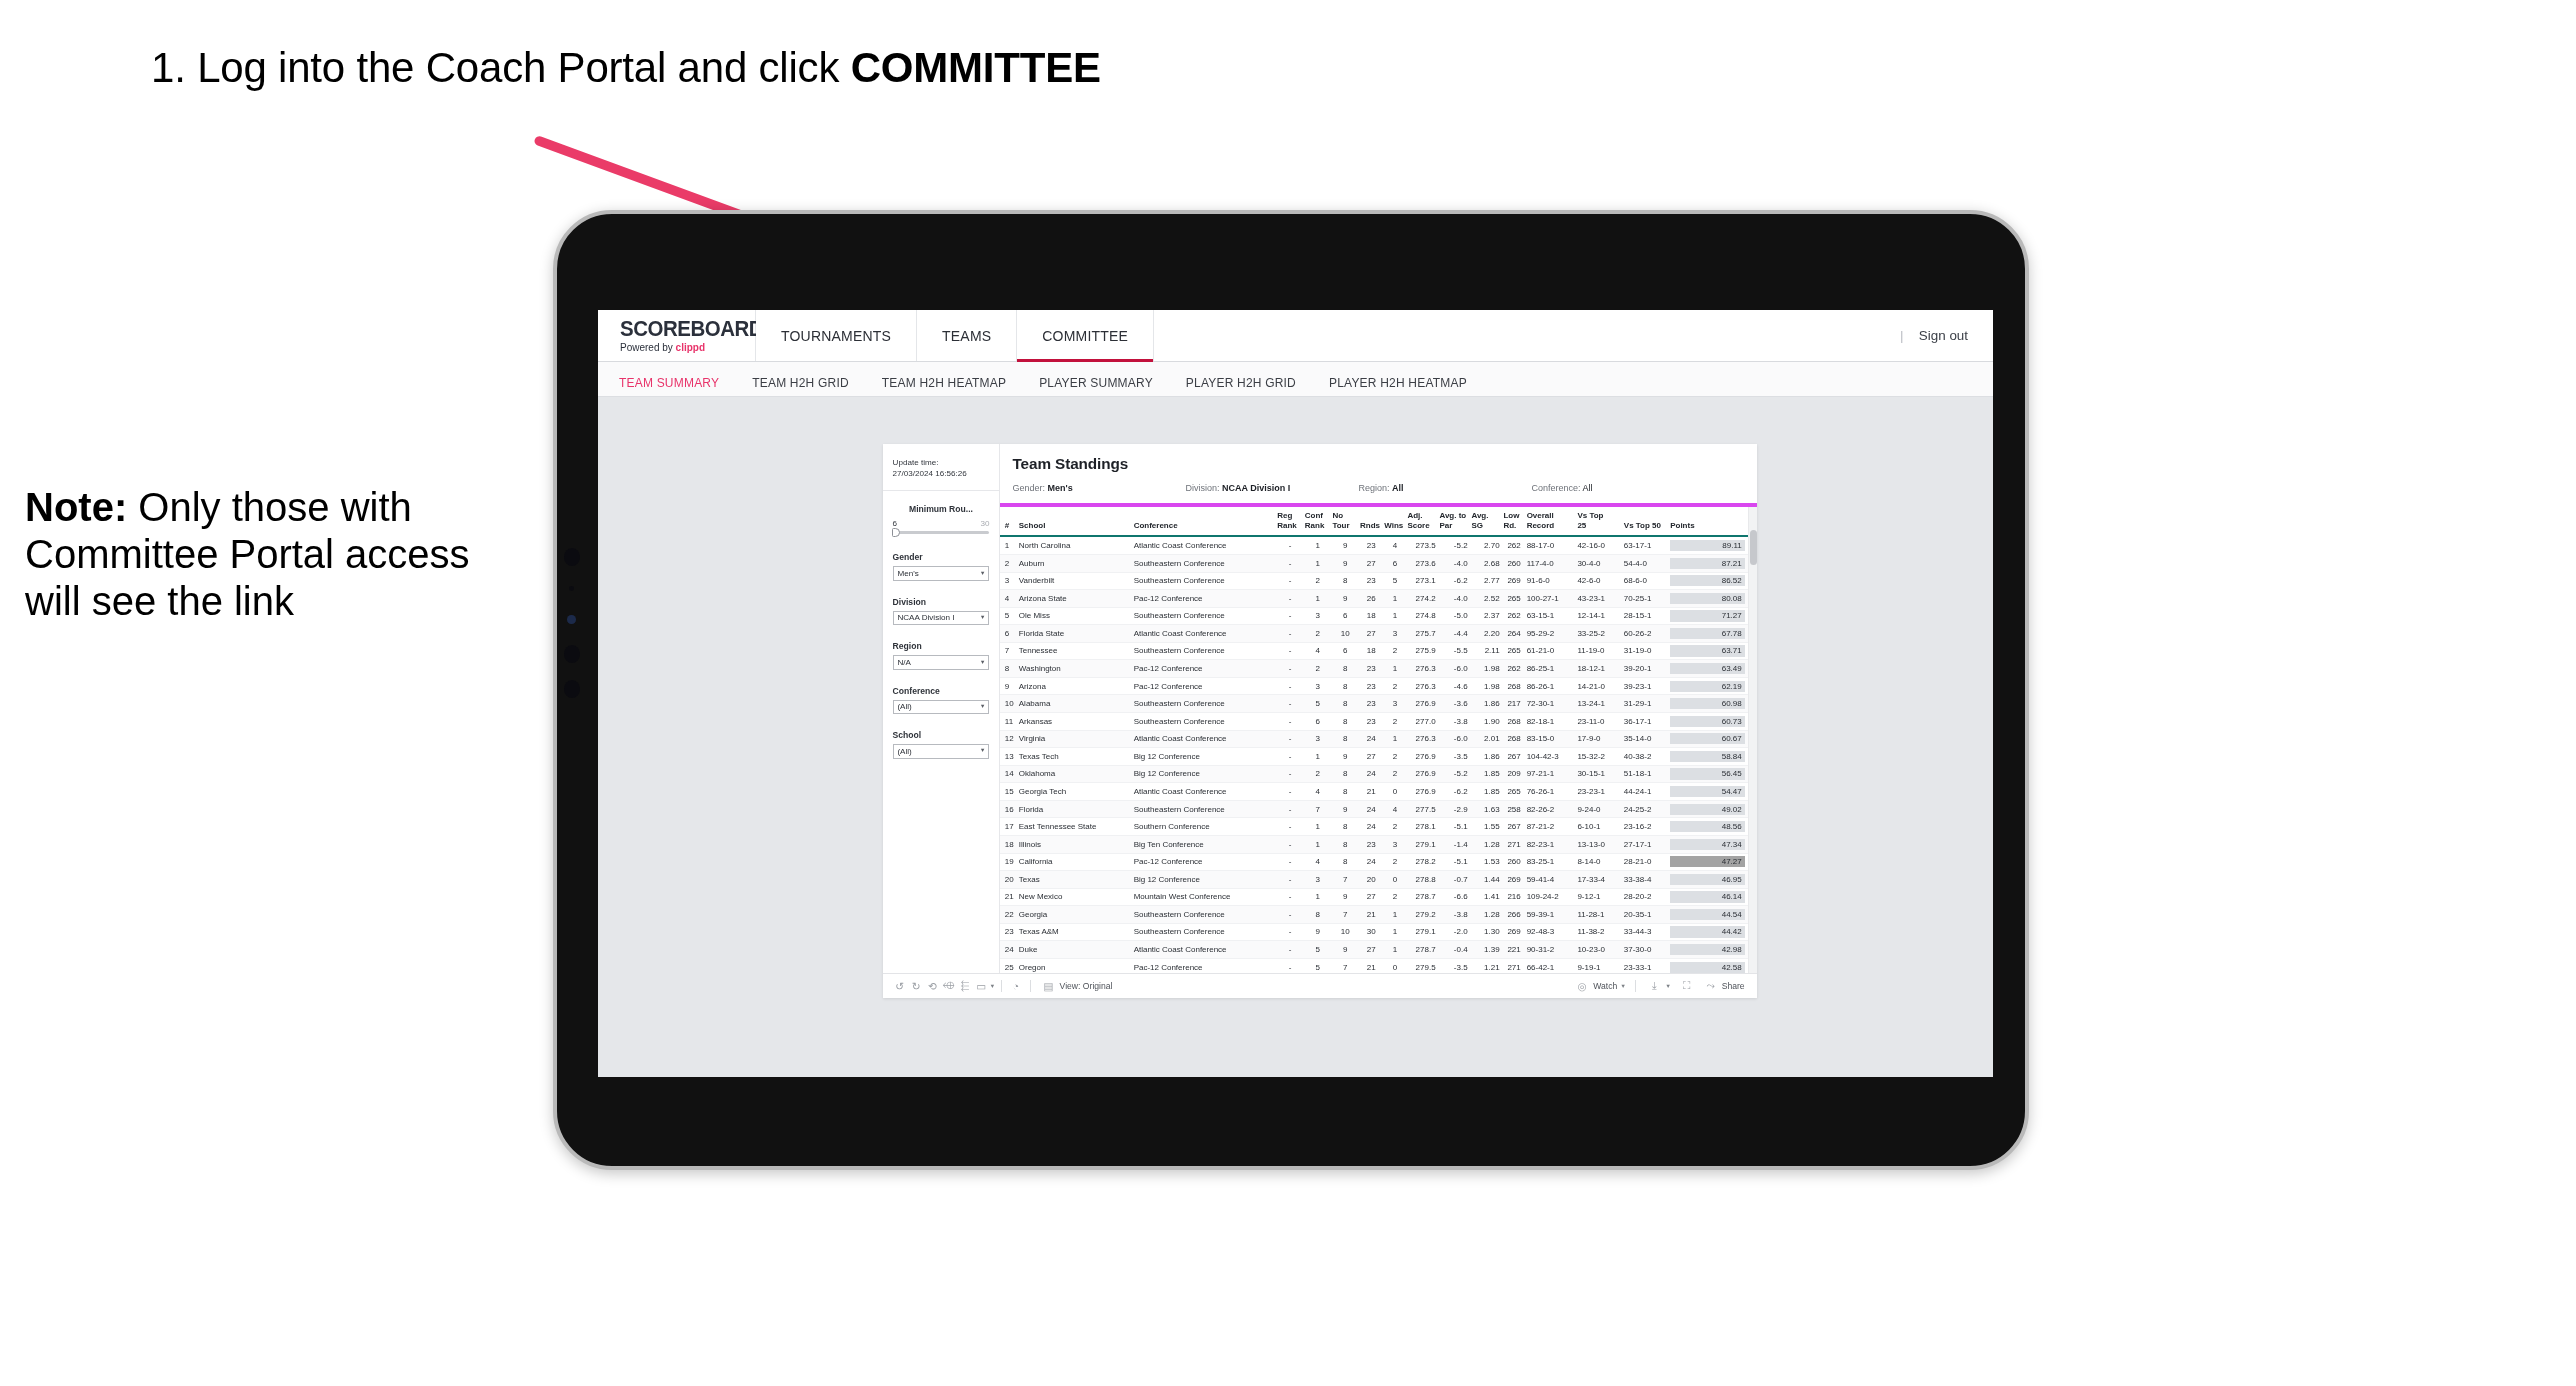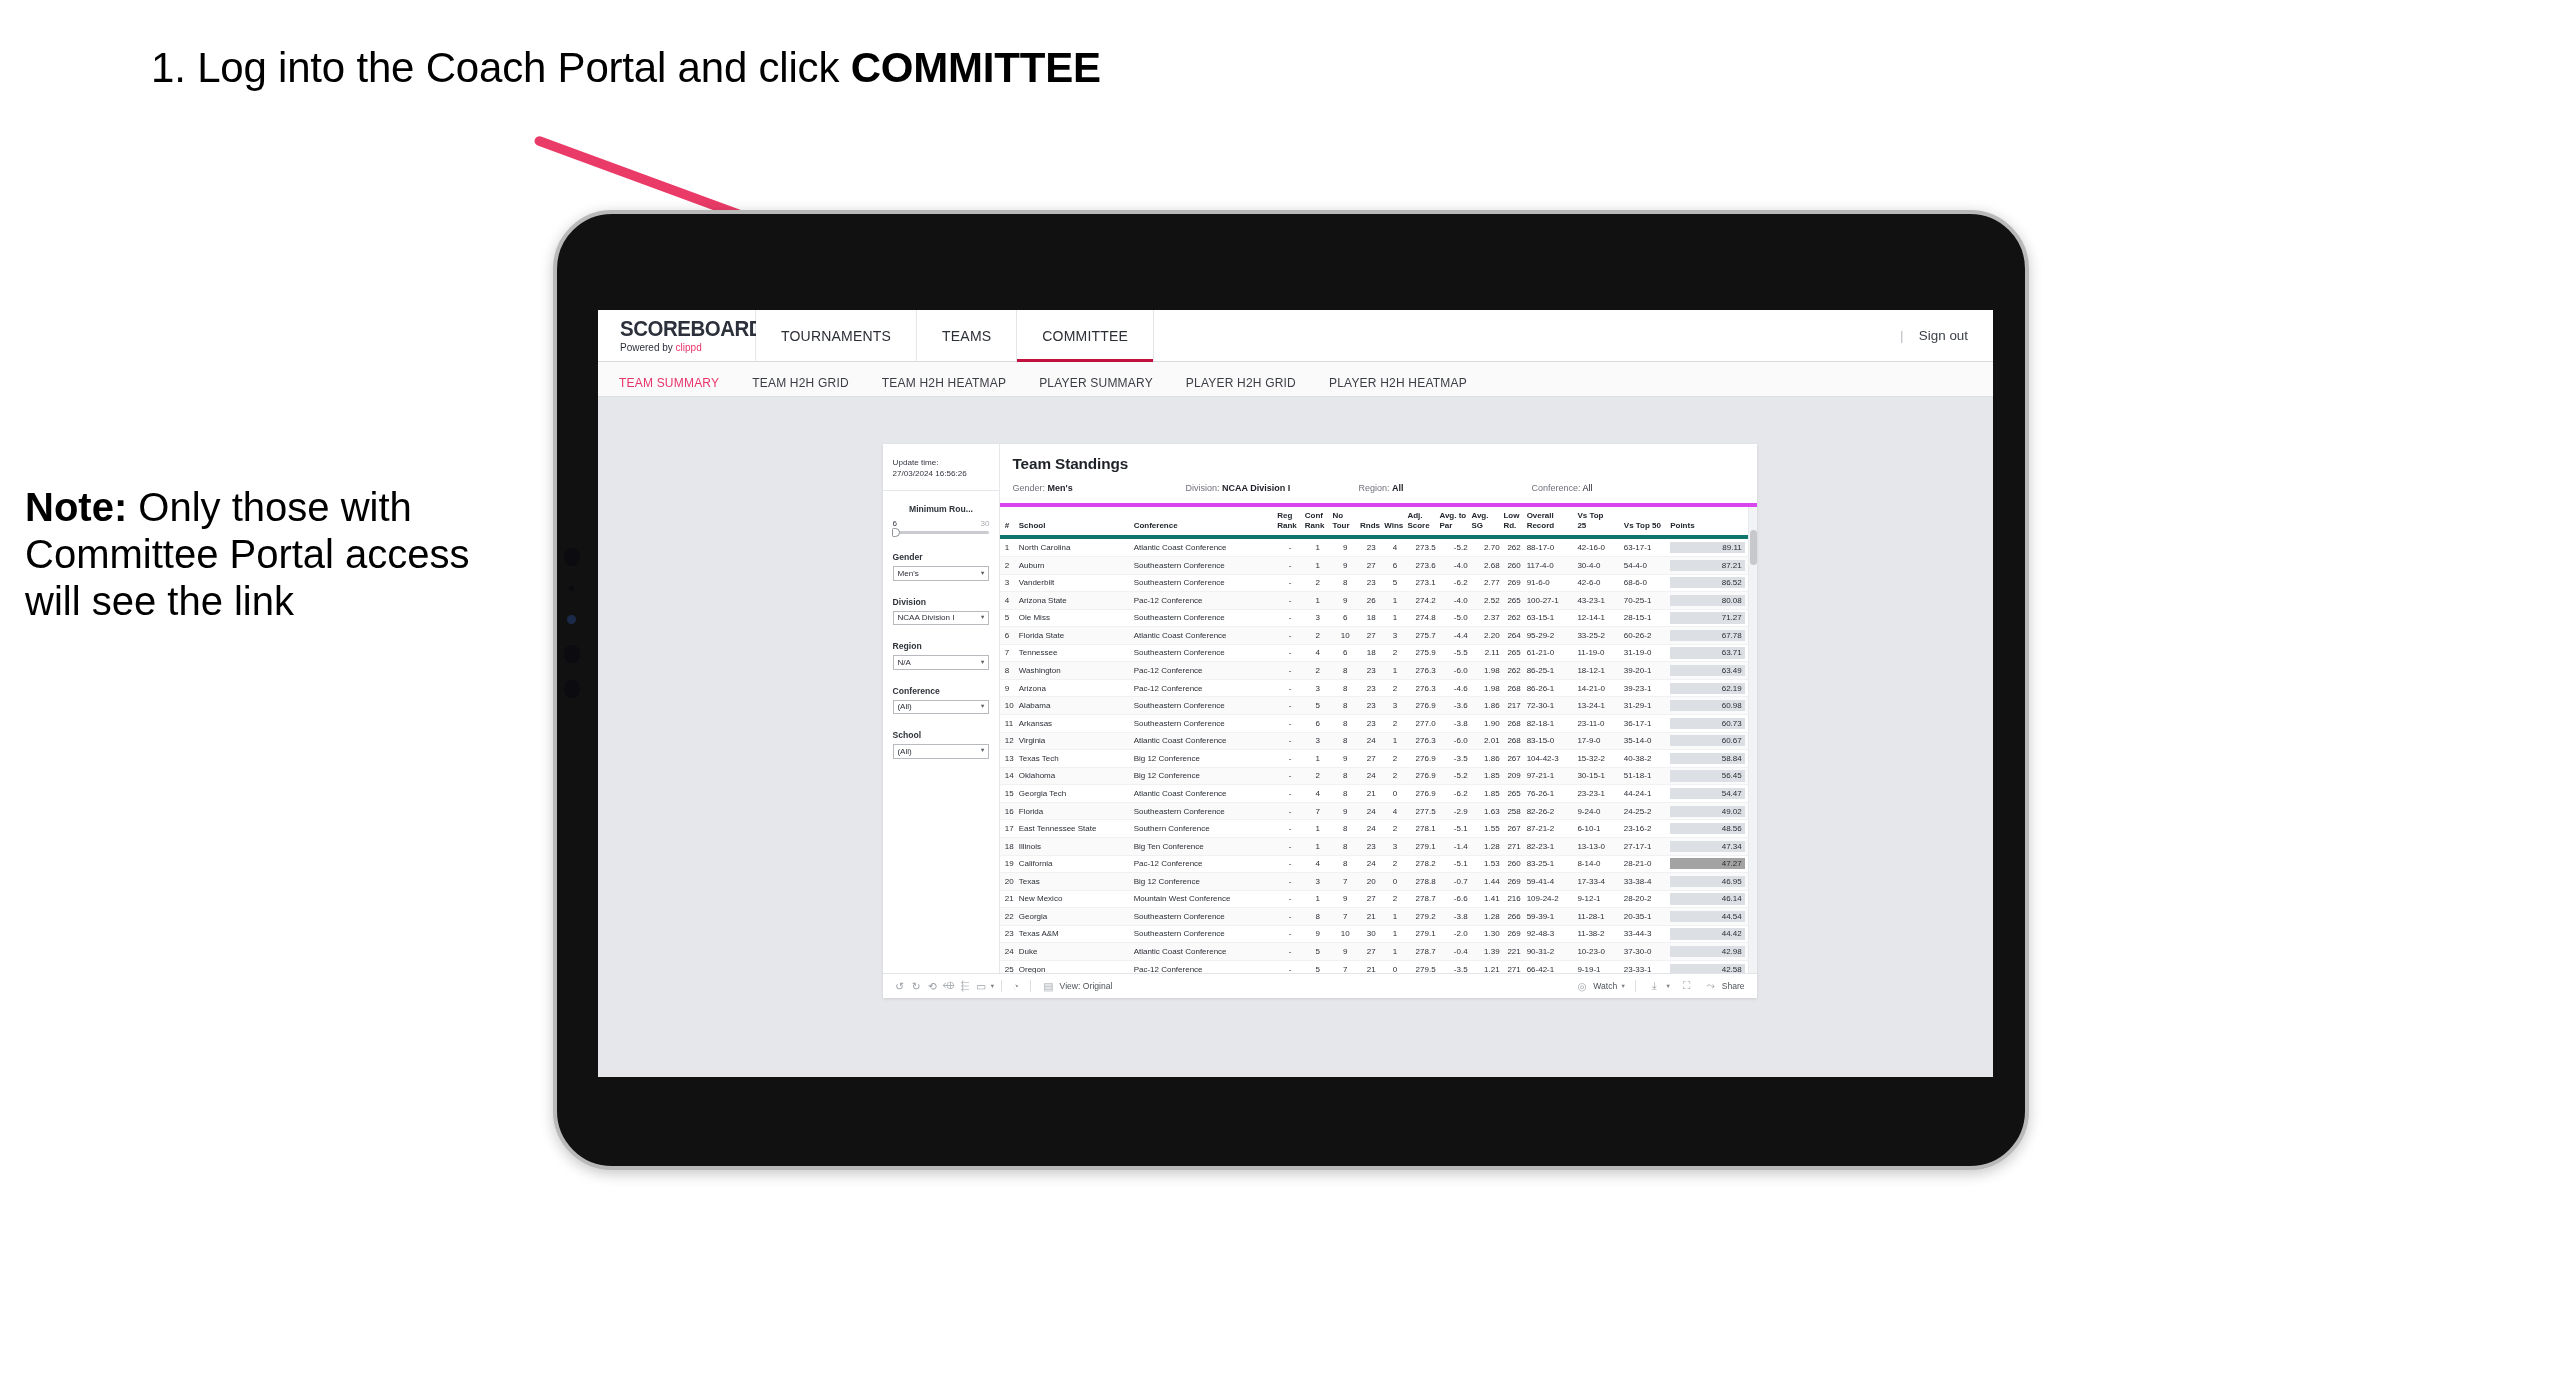--- a/index.html
+++ b/index.html
@@ -97,21 +97,21 @@
     line-height: 1;
     transform: scaleX(0.93);
     transform-origin: left center;
   }
   #brand-sub {
     font-size: 10px;
     color: #2b303b;
     margin-top: 2.9px;
     line-height: 1;
   }
-  #brand-sub .clippd { color: #e8336a; font-weight: 400; }
+  #brand-sub .clippd { color: #e8336a; font-weight: 700; }
 
   .nav-tab {
     display: flex; align-items: center; justify-content: center;
     padding: 0 25px;
     font-size: 14px;
     color: #2c2f36;
     letter-spacing: 0.2px;
     border-right: 1px solid #e4e6e9;
     position: relative;
     background: #ffffff;
@@ -263,21 +263,21 @@
     font-family: "Liberation Sans Narrow", "Liberation Sans", sans-serif;
     font-size: 8px;
     color: #2a2e34;
   }
   #standings-table thead th {
     font-weight: 700;
     color: #22262c;
     text-align: left;
     vertical-align: bottom;
     padding: 4.8px 1.9px 4.8px 0;
-    border-bottom: 4px solid #0f766e;
+    border-bottom: 2px solid #0f766e;
     line-height: 1.2;
     background: #ffffff;
     font-size: 8px;
   }
   #standings-table tbody td {
     padding: 2.7px 1.9px 2.7px 0;
     border-bottom: 1px solid #f0f1f3;
     white-space: nowrap;
     line-height: 1.15;
   }

